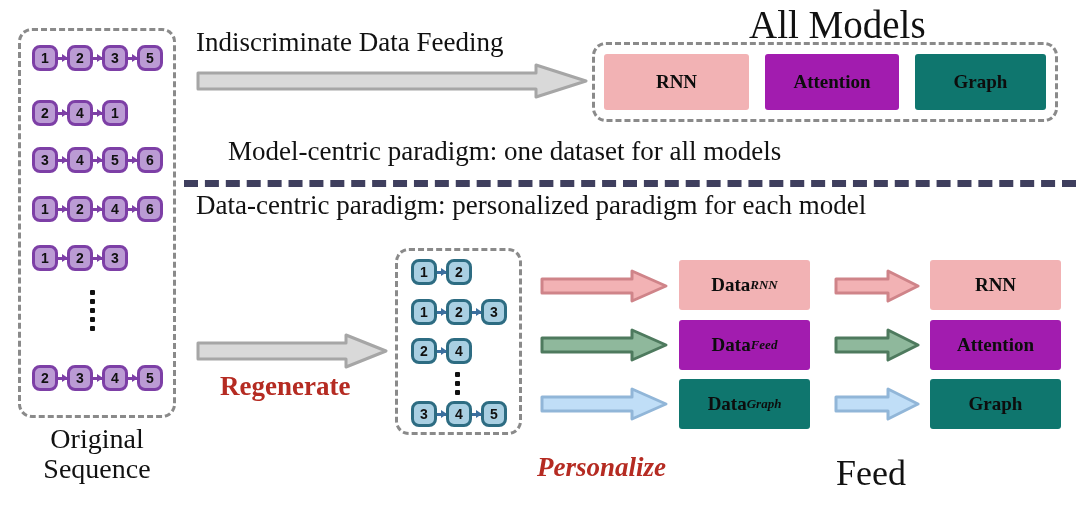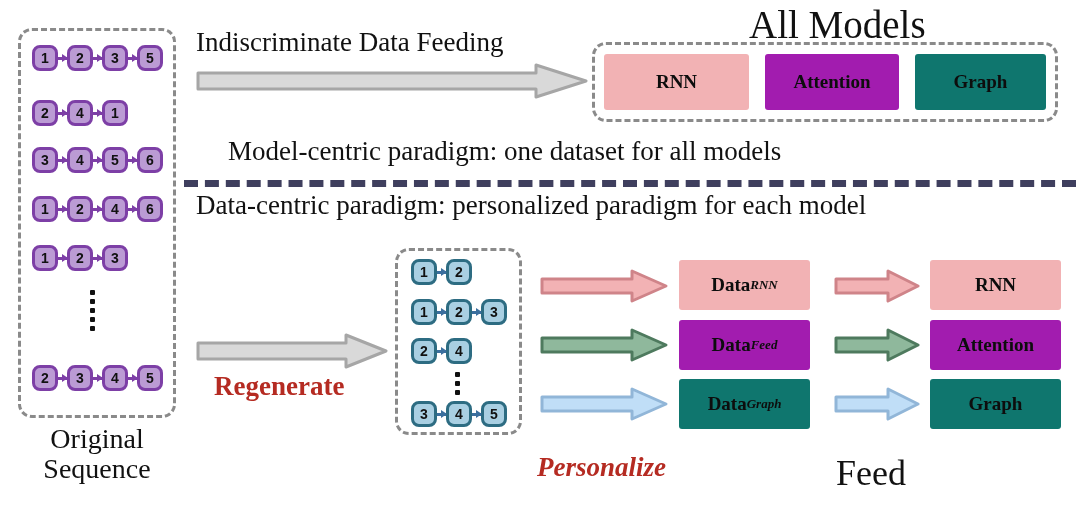--- a/index.html
+++ b/index.html
@@ -176,21 +176,21 @@
   <div class="divider" style="left:184px;top:180px;width:892px;"></div>
 
   <div class="txt t-para" style="left:196px;top:190px;">Data-centric paradigm: personalized paradigm for each model</div>
 
   <div class="arrow" style="left:196px;top:333px;width:192px;height:36px;">
     <svg viewBox="0 0 192 36" preserveAspectRatio="none">
       <path d="M2,10 L150,10 L150,2 L190,18 L150,34 L150,26 L2,26 Z" fill="#d9d9d9" stroke="#a6a6a6" stroke-width="3" stroke-linejoin="round"></path>
     </svg>
   </div>
 
-  <div class="txt t-red" style="left:214px;top:371px;">Regenerate</div>
+  <div class="txt t-red" style="left:220px;top:371px;">Regenerate</div>
 
   <div class="dashbox" style="left:395px;top:248px;width:127px;height:187px;"></div>
 
   <div class="seqrow" style="left:411px;top:259px;">
     <span class="node blue">1</span>
     <span class="link blue"></span>
     <span class="node blue">2</span>
   </div>
 
   <div class="seqrow" style="left:411px;top:299px;">

